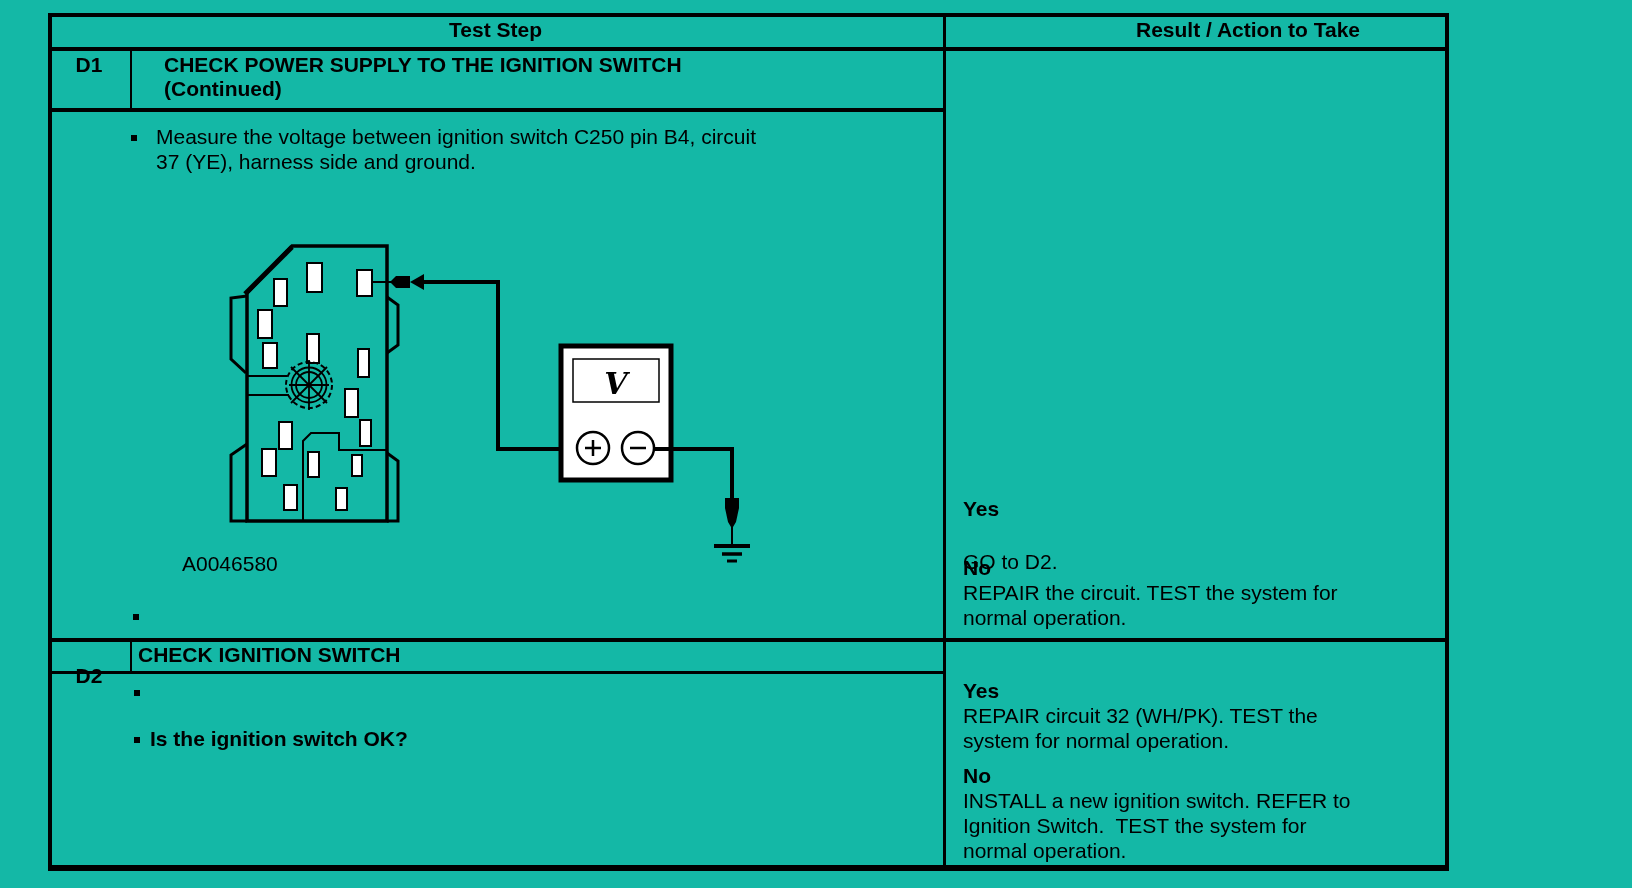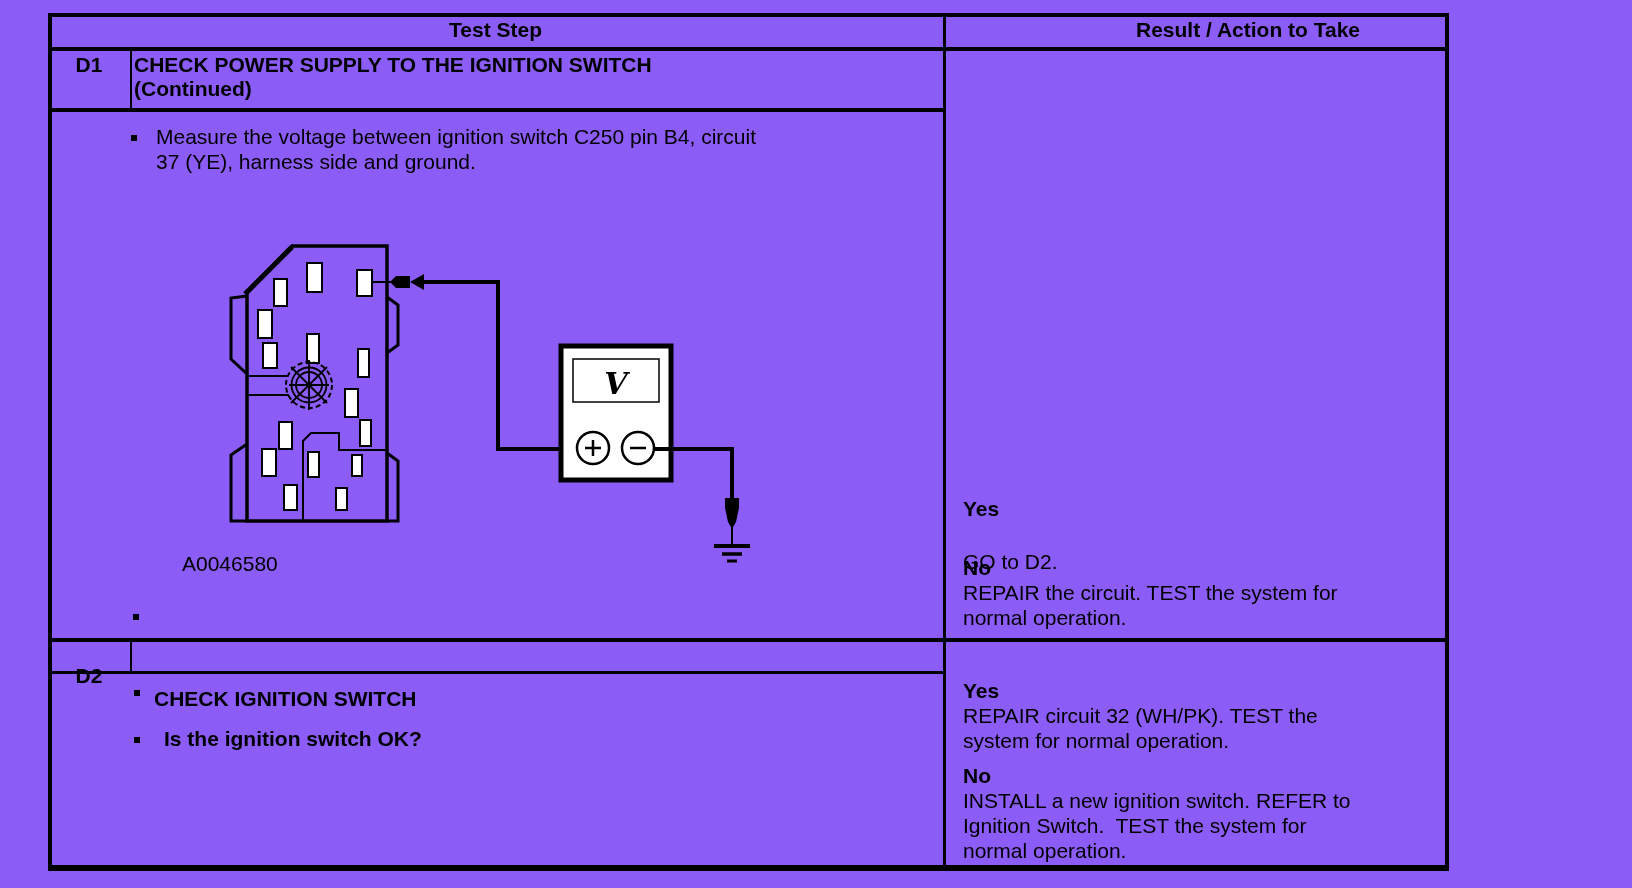--- a/index.html
+++ b/index.html
@@ -1,17 +1,17 @@
 <!DOCTYPE html>
 <html><head>
 <meta charset="utf-8">
 <style>
   html,body{margin:0;padding:0;background:#ffffff;}
   .page{
-    position:relative;width:1632px;height:888px;background:#8b5cf6;
+    position:relative;width:1632px;height:888px;background:#14b8a6;
     font-family:"Liberation Sans",sans-serif;color:#000;overflow:hidden;
   }
   .abs{position:absolute;}
   .line{position:absolute;background:#000;}
   .t{font-size:21px;line-height:25px;white-space:pre-wrap;}
   .tt{font-size:21px;line-height:24px;white-space:pre-wrap;}
   .b{font-weight:bold;}
   .small{font-size:21px;line-height:20px;}
   .center{text-align:center;}
   .bullet{position:absolute;width:6px;height:6px;background:#000;}
@@ -33,21 +33,21 @@
   <div class="line" style="left:48px;top:108px;width:895px;height:4px;"></div>
   <div class="line" style="left:48px;top:638px;width:1401px;height:4px;"></div>
   <div class="line" style="left:48px;top:671px;width:895px;height:3px;"></div>
   <div class="line" style="left:130px;top:51px;width:2px;height:57px;"></div>
   <div class="line" style="left:130px;top:642px;width:2px;height:29px;"></div>
 
   <div class="abs t b center" style="left:48px;top:17px;width:895px;">Test Step</div>
   <div class="abs t b center" style="left:943px;top:17px;width:610px;">Result / Action to Take</div>
 
   <div class="abs t b center" style="left:48px;top:52px;width:82px;">D1</div>
-  <div class="abs tt b" style="left:134px;top:53px;width:780px;">CHECK POWER SUPPLY TO THE IGNITION SWITCH
+  <div class="abs tt b" style="left:164px;top:53px;width:780px;">CHECK POWER SUPPLY TO THE IGNITION SWITCH
 (Continued)</div>
 
   <div class="bullet" style="left:131px;top:135px;"></div>
   <div class="abs t" style="left:156px;top:124px;width:790px;">Measure the voltage between ignition switch C250 pin B4, circuit
 37 (YE), harness side and ground.</div>
 
   <svg style="left:180px;top:235px;" width="600" height="335" viewBox="180 235 600 335">
     <g stroke="#000" fill="none">
 
       <g>
@@ -128,26 +128,26 @@
 
   <div class="bullet" style="left:133px;top:614px;"></div>
 
   <div class="abs t b" style="left:963px;top:496px;">Yes</div>
   <div class="abs t" style="left:963px;top:521px;width:480px;margin-top:28px;">GO to D2.</div>
   <div class="abs t b" style="left:963px;top:555px;">No</div>
   <div class="abs t" style="left:963px;top:580px;width:480px;">REPAIR the circuit. TEST the system for
 normal operation.</div>
 
   <div class="abs t b center" style="left:48px;top:643px;width:82px;margin-top:20px;">D2</div>
-  <div class="abs t b" style="left:154px;top:642px;width:780px;margin-top:44px;">CHECK IGNITION SWITCH</div>
+  <div class="abs t b" style="left:138px;top:642px;width:780px;">CHECK IGNITION SWITCH</div>
 
   <div class="bullet" style="left:134px;top:690px;"></div>
 
   <div class="bullet" style="left:134px;top:737px;"></div>
-  <div class="abs t b" style="left:164px;top:726px;width:700px;">Is the ignition switch OK?</div>
+  <div class="abs t b" style="left:150px;top:726px;width:700px;">Is the ignition switch OK?</div>
 
   <div class="abs t b" style="left:963px;top:678px;">Yes</div>
   <div class="abs t" style="left:963px;top:703px;width:480px;">REPAIR circuit 32 (WH/PK). TEST the
 system for normal operation.</div>
   <div class="abs t b" style="left:963px;top:763px;">No</div>
   <div class="abs t" style="left:963px;top:788px;width:488px;">INSTALL a new ignition switch. REFER to
 Ignition Switch.  TEST the system for
 normal operation.</div>
 
 </div>

